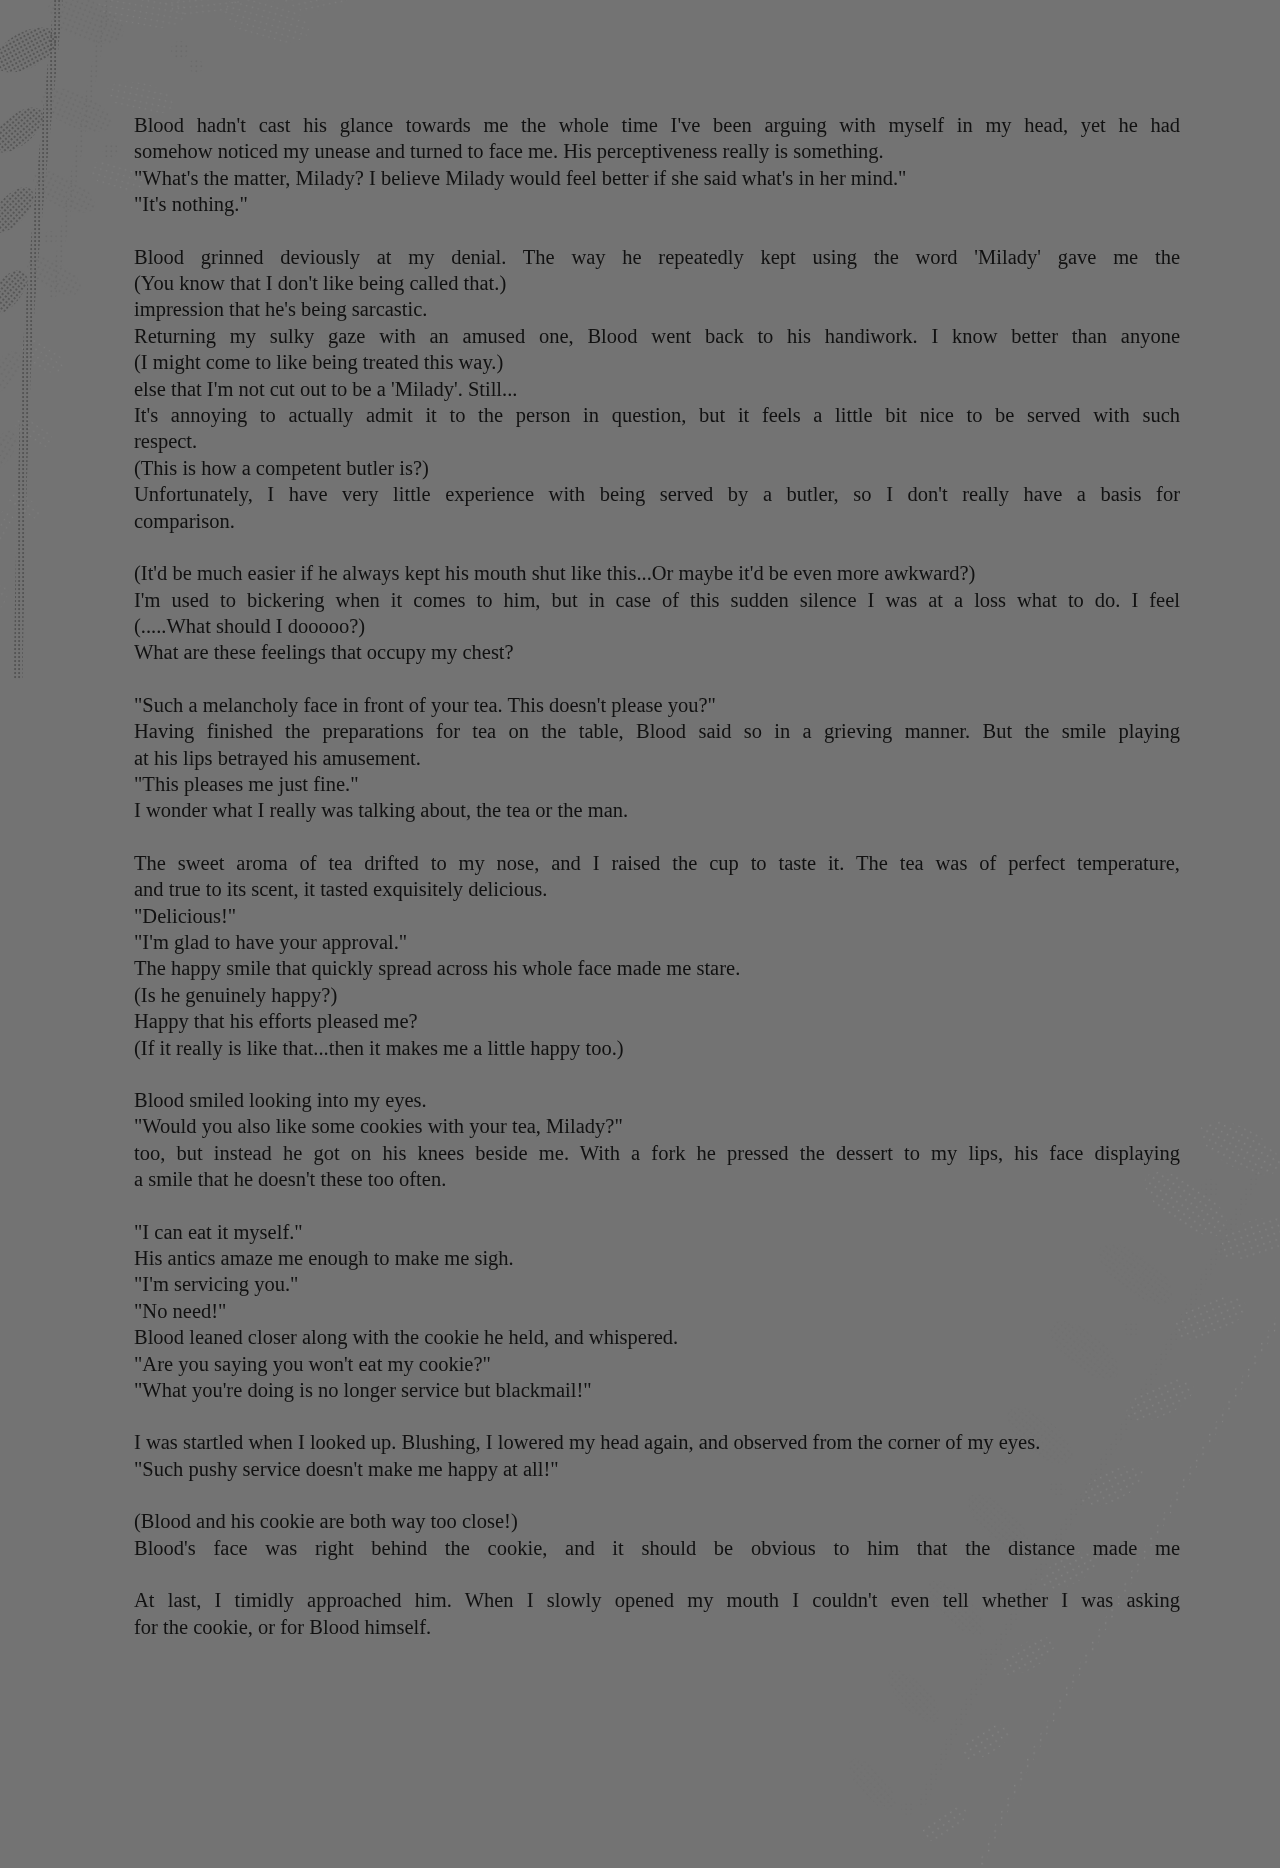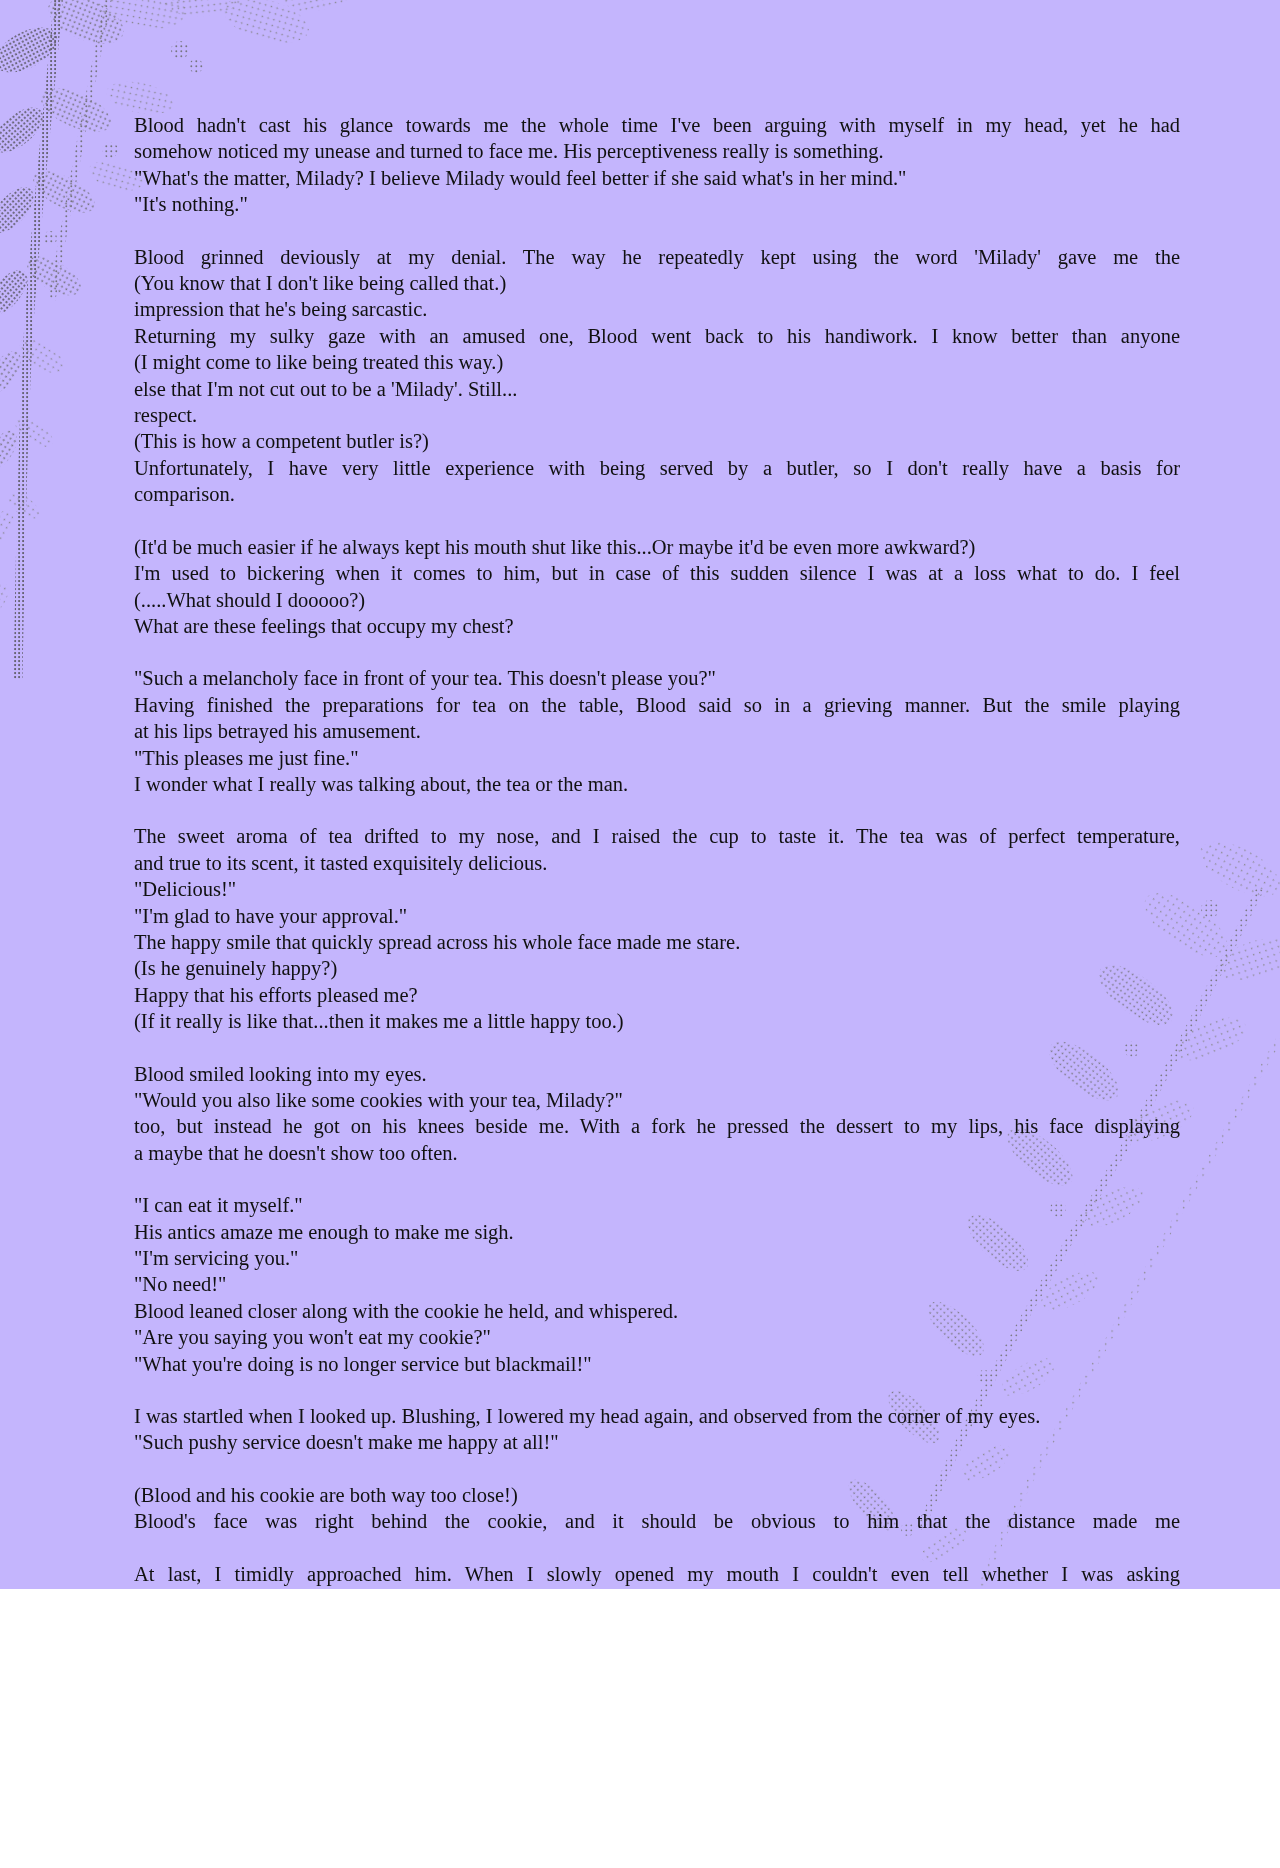--- a/index.html
+++ b/index.html
@@ -3,22 +3,22 @@
 <meta charset="utf-8">
 <style>
   html, body {
     margin: 0;
     padding: 0;
     background: #ffffff;
   }
   #page {
     position: relative;
     width: 1280px;
-    height: 1589px;
-    background: #c4b5fd;
+    height: 1868px;
+    background: #737373;
     overflow: hidden;
   }
 
   
   .deco {
     position: absolute;
     pointer-events: none;
     opacity: 0.85;
   }
   #deco-left {
@@ -166,20 +166,21 @@
         <span class="line">"What's the matter, Milady? I believe Milady would feel better if she said what's in her mind."</span>
         <span class="line">"It's nothing."</span>
       </p>
       <p class="para">
         <span class="jline">Blood grinned deviously at my denial. The way he repeatedly kept using the word 'Milady' gave me the</span>
         <span class="line">(You know that I don't like being called that.)</span>
         <span class="line">impression that he's being sarcastic.</span>
         <span class="jline">Returning my sulky gaze with an amused one, Blood went back to his handiwork. I know better than anyone</span>
         <span class="line">(I might come to like being treated this way.)</span>
         <span class="line">else that I'm not cut out to be a 'Milady'. Still...</span>
+        <span class="jline">It's annoying to actually admit it to the person in question, but it feels a little bit nice to be served with such</span>
         <span class="line">respect.</span>
         <span class="line">(This is how a competent butler is?)</span>
         <span class="jline">Unfortunately, I have very little experience with being served by a butler, so I don't really have a basis for</span>
         <span class="line">comparison.</span>
       </p>
       <p class="para">
         <span class="line">(It'd be much easier if he always kept his mouth shut like this...Or maybe it'd be even more awkward?)</span>
         <span class="jline">I'm used to bickering when it comes to him, but in case of this sudden silence I was at a loss what to do. I feel</span>
         <span class="line">(.....What should I dooooo?)</span>
         <span class="line">What are these feelings that occupy my chest?</span>
@@ -198,21 +199,21 @@
         <span class="line">"I'm glad to have your approval."</span>
         <span class="line">The happy smile that quickly spread across his whole face made me stare.</span>
         <span class="line">(Is he genuinely happy?)</span>
         <span class="line">Happy that his efforts pleased me?</span>
         <span class="line">(If it really is like that...then it makes me a little happy too.)</span>
       </p>
       <p class="para">
         <span class="line">Blood smiled looking into my eyes.</span>
         <span class="line">"Would you also like some cookies with your tea, Milady?"</span>
         <span class="jline">too, but instead he got on his knees beside me. With a fork he pressed the dessert to my lips, his face displaying</span>
-        <span class="line">a maybe that he doesn't show too often.</span>
+        <span class="line">a smile that he doesn't these too often.</span>
       </p>
       <p class="para">
         <span class="line">"I can eat it myself."</span>
         <span class="line">His antics amaze me enough to make me sigh.</span>
         <span class="line">"I'm servicing you."</span>
         <span class="line">"No need!"</span>
         <span class="line">Blood leaned closer along with the cookie he held, and whispered.</span>
         <span class="line">"Are you saying you won't eat my cookie?"</span>
         <span class="line">"What you're doing is no longer service but blackmail!"</span>
       </p>

